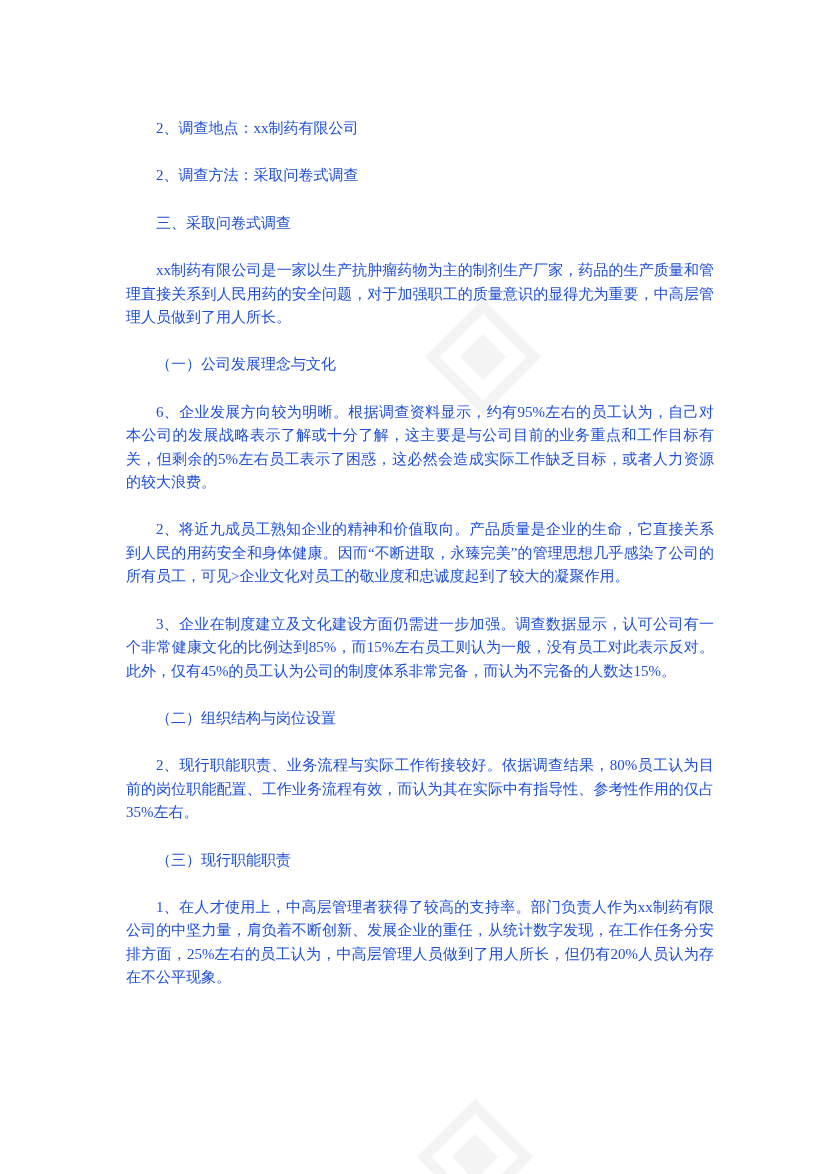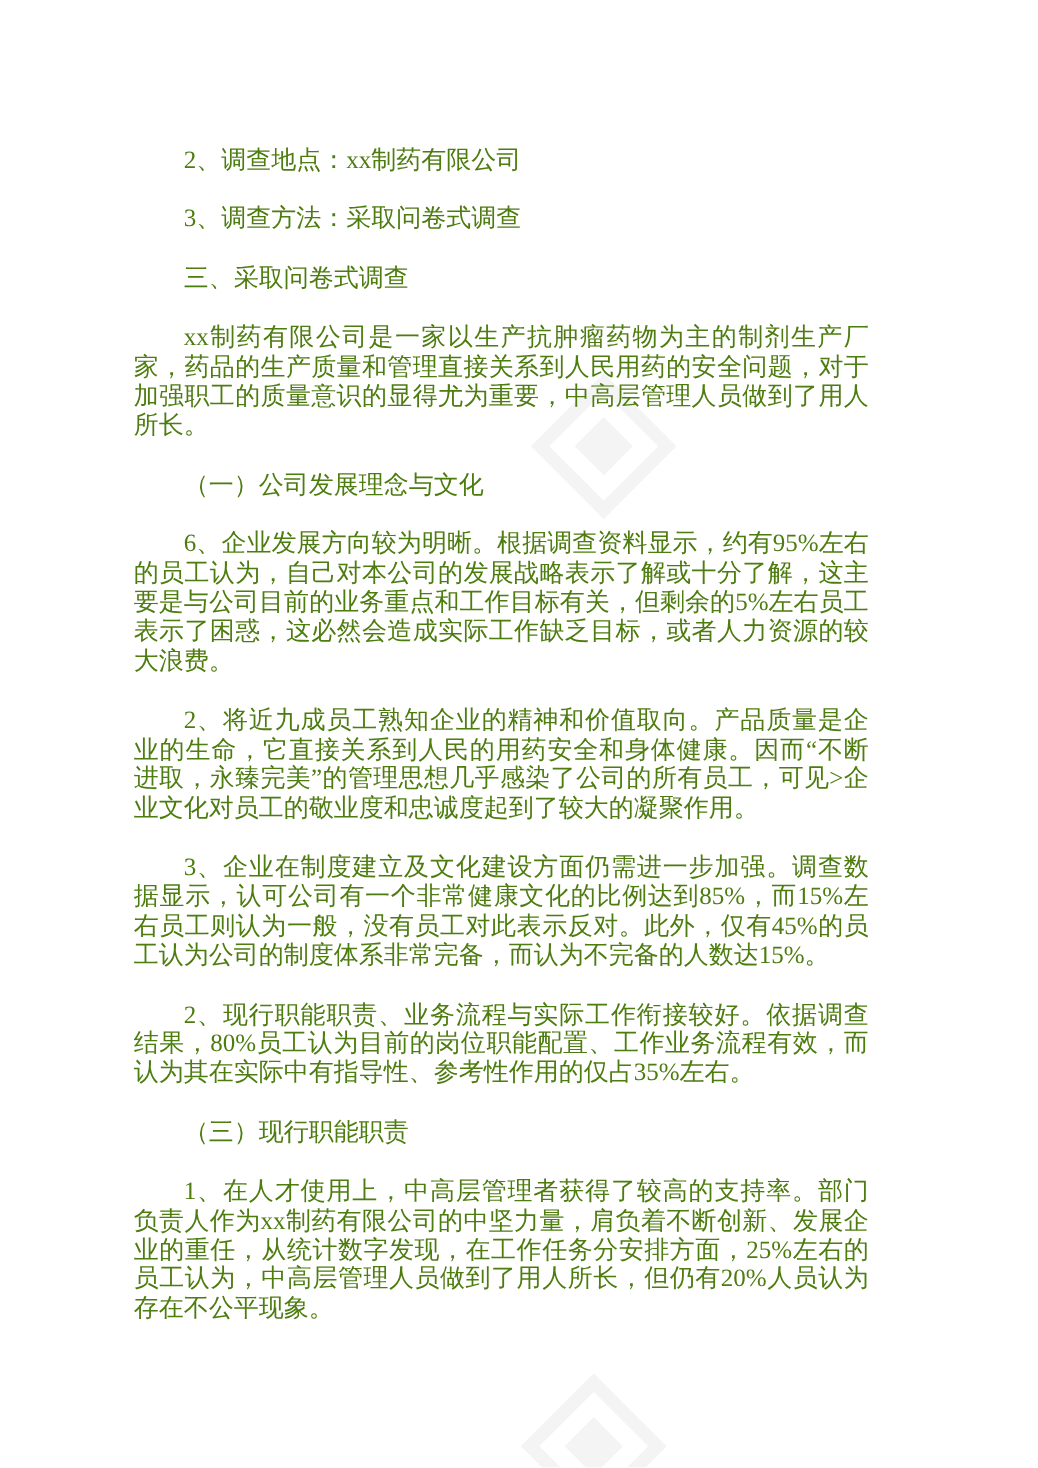--- a/index.html
+++ b/index.html
@@ -13,24 +13,24 @@
   }
   .page {
     position: absolute;
     inset: 0;
     background: #ffffff;
     overflow: hidden;
   }
   .content {
     position: absolute;
     top: 117px;
-    left: 107px;
+    left: 126px;
     width: 588px;
-    color: #4d7c0f;
-    font-size: 20px;
+    color: #1d4ed8;
+    font-size: 15px;
     line-height: 23.4px;
     text-align: justify;
     z-index: 1;
   }
   .content p {
     text-indent: 2em;
     margin: 0 0 24px 0;
     word-break: break-all;
   }
   .watermark {
@@ -56,25 +56,26 @@
 
   <div class="watermark wm-bottom">
     <svg width="150" height="150" viewBox="0 0 100 100">
       <rect x="26" y="26" width="48" height="48" transform="rotate(45 50 50)" fill="none" stroke="#ececec" stroke-width="7"></rect>
       <rect x="39" y="39" width="22" height="22" transform="rotate(45 50 50)" fill="#ececec"></rect>
     </svg>
   </div>
 
   <div class="content">
     <p>2、调查地点：xx制药有限公司</p>
-    <p>3、调查方法：采取问卷式调查</p>
+    <p>2、调查方法：采取问卷式调查</p>
     <p>三、采取问卷式调查</p>
     <p>xx制药有限公司是一家以生产抗肿瘤药物为主的制剂生产厂家，药品的生产质量和管理直接关系到人民用药的安全问题，对于加强职工的质量意识的显得尤为重要，中高层管理人员做到了用人所长。</p>
     <p>（一）公司发展理念与文化</p>
     <p>6、企业发展方向较为明晰。根据调查资料显示，约有95%左右的员工认为，自己对本公司的发展战略表示了解或十分了解，这主要是与公司目前的业务重点和工作目标有关，但剩余的5%左右员工表示了困惑，这必然会造成实际工作缺乏目标，或者人力资源的较大浪费。</p>
     <p>2、将近九成员工熟知企业的精神和价值取向。产品质量是企业的生命，它直接关系到人民的用药安全和身体健康。因而“不断进取，永臻完美”的管理思想几乎感染了公司的所有员工，可见&gt;企业文化对员工的敬业度和忠诚度起到了较大的凝聚作用。</p>
     <p>3、企业在制度建立及文化建设方面仍需进一步加强。调查数据显示，认可公司有一个非常健康文化的比例达到85%，而15%左右员工则认为一般，没有员工对此表示反对。此外，仅有45%的员工认为公司的制度体系非常完备，而认为不完备的人数达15%。</p>
+    <p>（二）组织结构与岗位设置</p>
     <p>2、现行职能职责、业务流程与实际工作衔接较好。依据调查结果，80%员工认为目前的岗位职能配置、工作业务流程有效，而认为其在实际中有指导性、参考性作用的仅占35%左右。</p>
     <p>（三）现行职能职责</p>
     <p>1、在人才使用上，中高层管理者获得了较高的支持率。部门负责人作为xx制药有限公司的中坚力量，肩负着不断创新、发展企业的重任，从统计数字发现，在工作任务分安排方面，25%左右的员工认为，中高层管理人员做到了用人所长，但仍有20%人员认为存在不公平现象。</p>
   </div>
 
 </div>
 
 </body></html>

